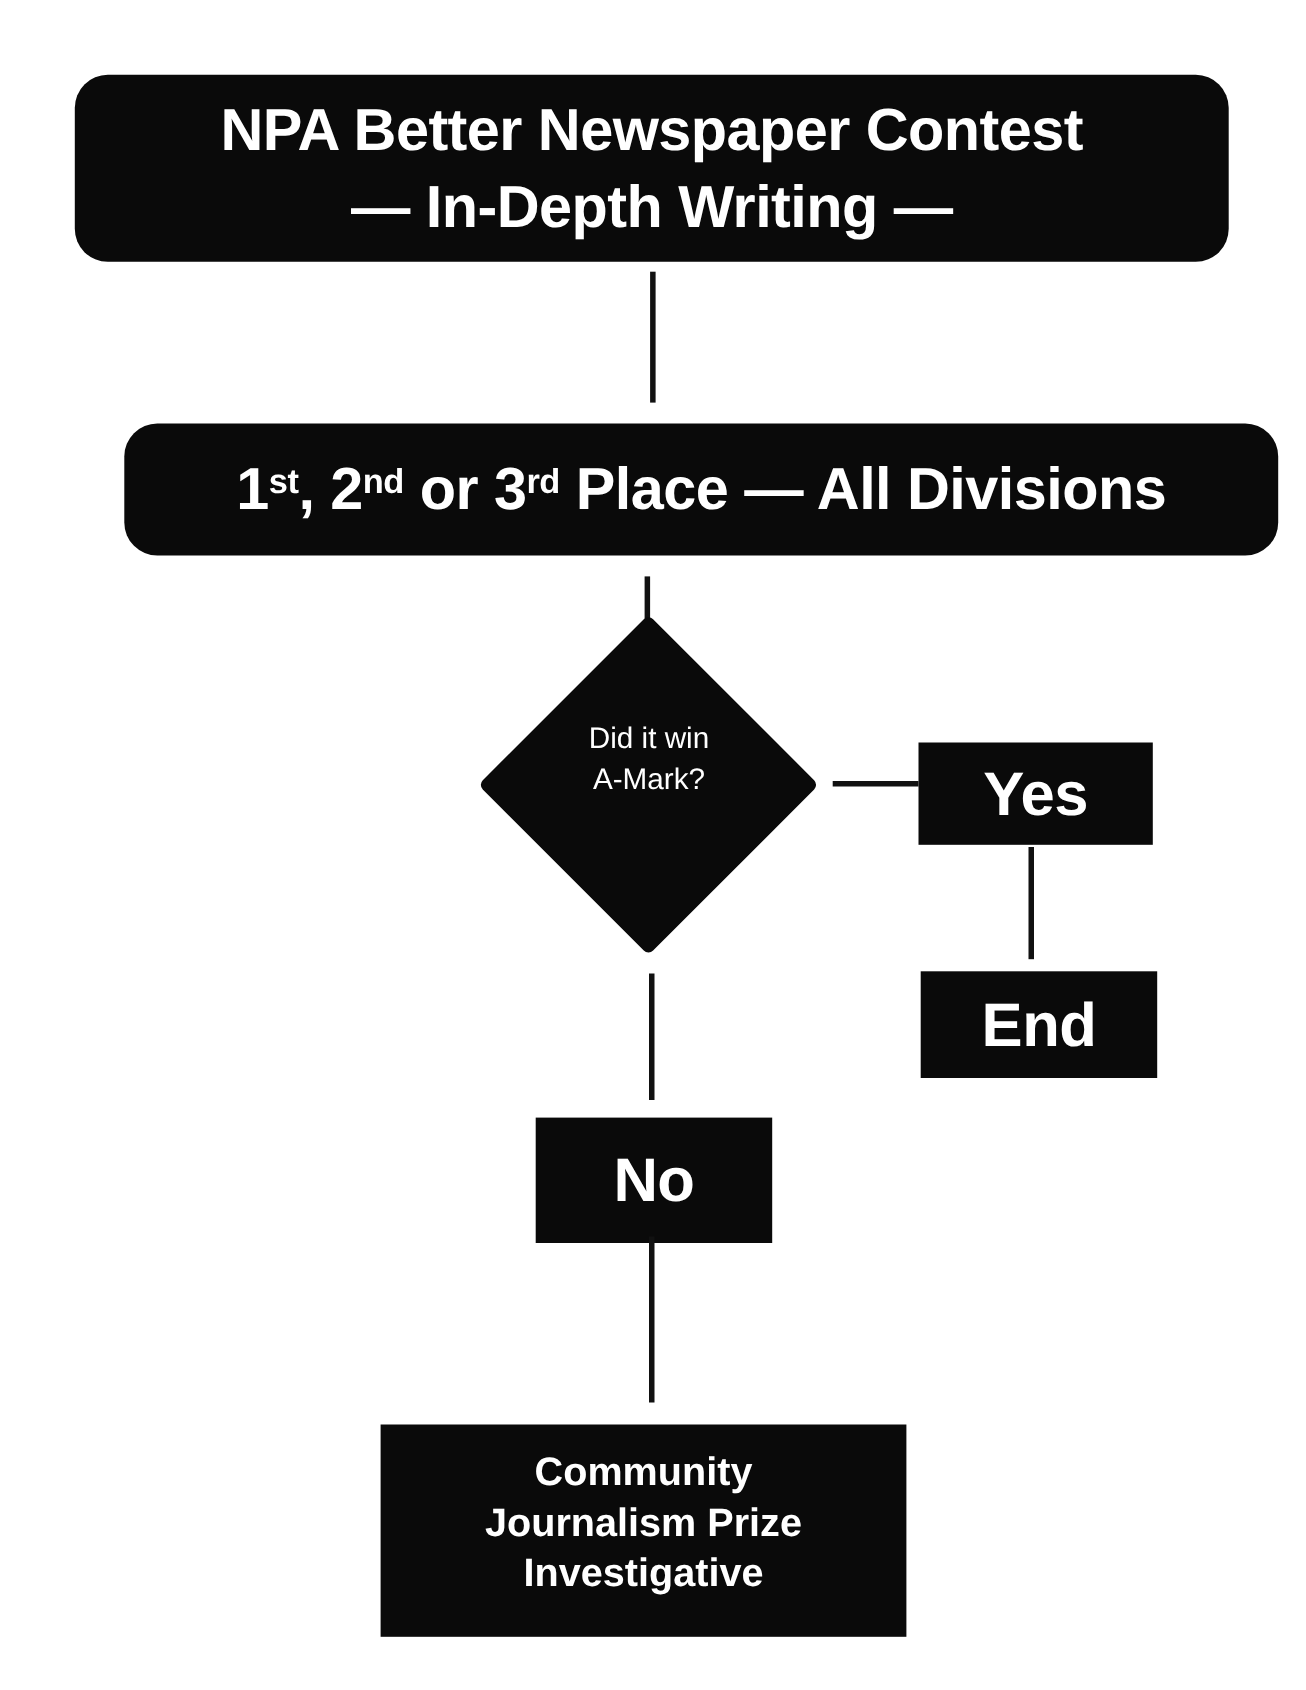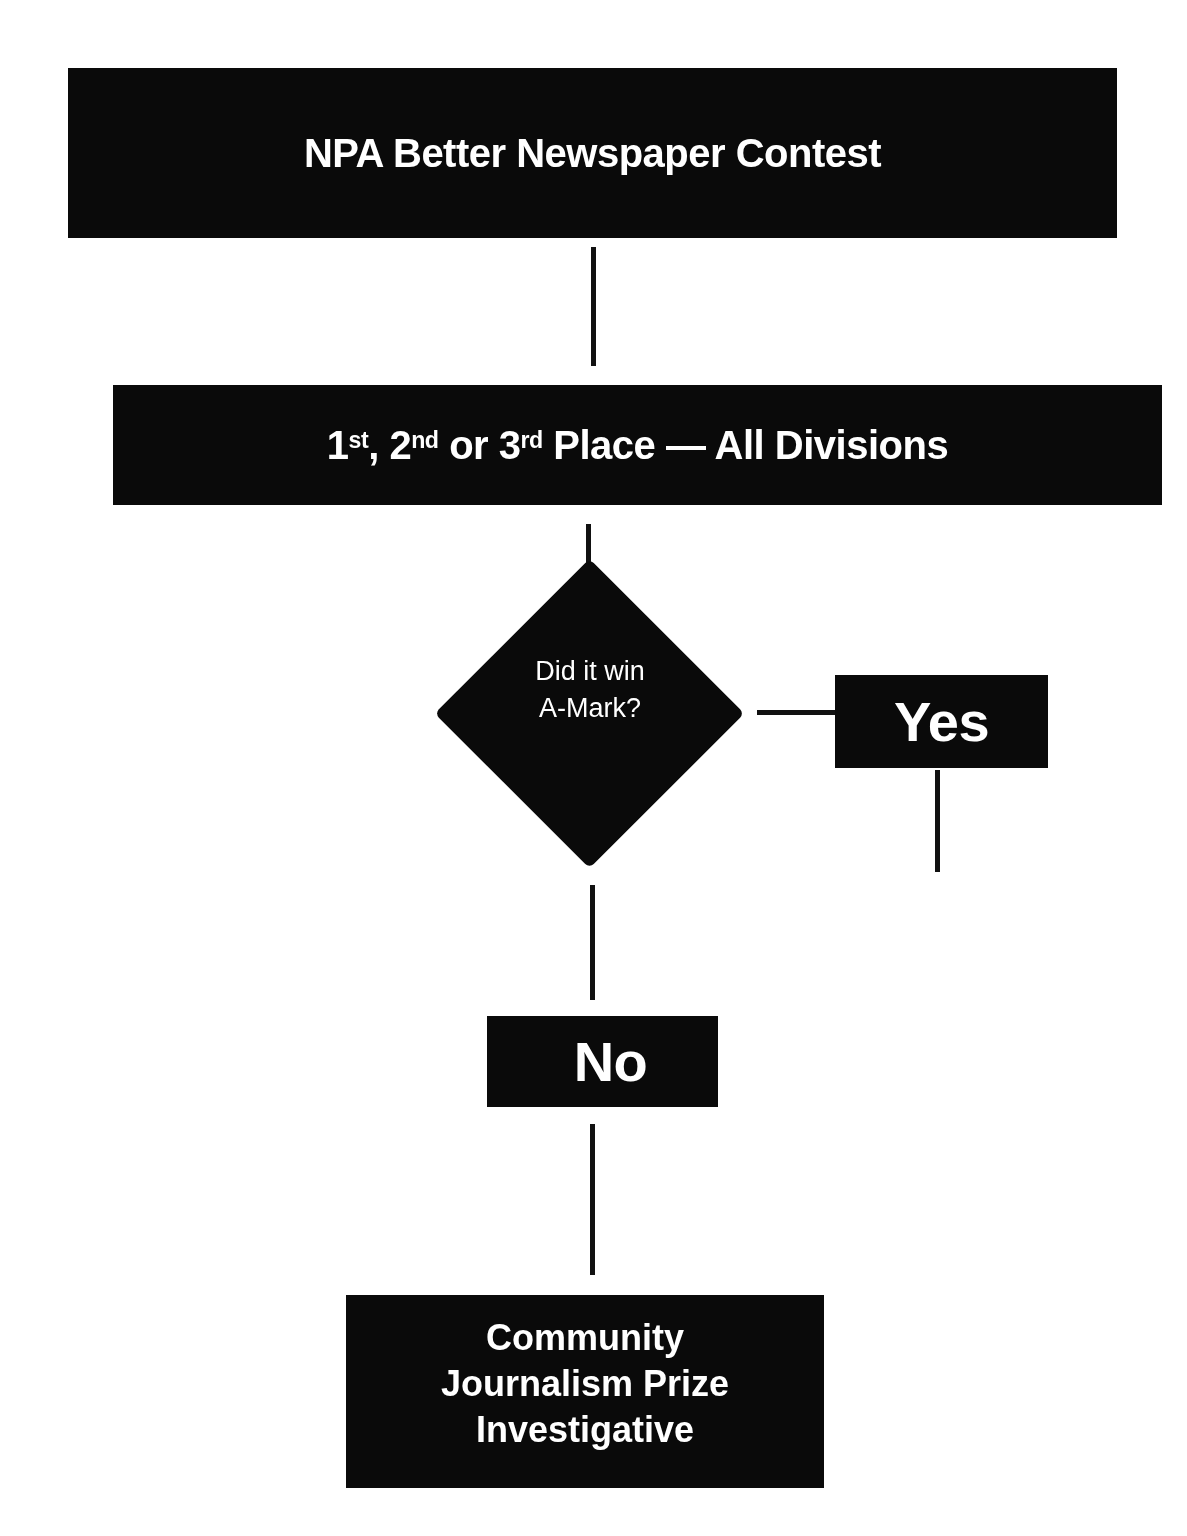--- a/index.html
+++ b/index.html
@@ -19,21 +19,21 @@
     flex-direction: column;
     align-items: center;
     justify-content: center;
     text-align: center;
     font-weight: bold;
   }
   .connector {
     position: absolute;
     background: var(--connector, #111111);
   }
-  .big-text { font-size: 40px; line-height: 70px; letter-spacing: -0.5px; }
+  .big-text { font-size: 54px; line-height: 70px; letter-spacing: -0.5px; border-radius: 30px; }
   .label-text { font-size: 56px; line-height: 60px; letter-spacing: -0.5px; }
 
   #title-box { left: 68px; top: 68px; width: 1049px; height: 170px; }
   #qualifier-box { left: 68px; top: 385px; width: 1049px; height: 120px; margin-left: 45px; }
   #qualifier-box sup {
     font-size: 0.58em;
     line-height: 0;
     vertical-align: baseline;
     position: relative;
     top: -0.48em;
@@ -60,36 +60,37 @@
     line-height: 37px;
     text-align: center;
   }
 
   #connector-decision-yes { left: 757px; top: 710px; width: 78px; height: 5px; }
   #yes-box { left: 835px; top: 675px; width: 213px; height: 93px; }
   #connector-yes-end { left: 935px; top: 770px; width: 5px; height: 102px; }
   #end-box { left: 837px; top: 883px; width: 215px; height: 97px; }
 
   #connector-decision-no { left: 590px; top: 885px; width: 5px; height: 115px; }
-  #no-box { left: 487px; top: 1016px; width: 215px; height: 91px; padding-left: 16px; }
+  #no-box { left: 487px; top: 1016px; width: 215px; height: 114px; }
   #connector-no-prize { left: 590px; top: 1124px; width: 5px; height: 151px; }
 
   #prize-box {
     left: 346px; top: 1295px; width: 478px; height: 193px;
     font-size: 36px; line-height: 46px;
     padding-bottom: 16px; box-sizing: border-box;
   }
 </style>
 </head>
 <body>
 
 <div class="stage">
 
   <div class="node big-text" id="title-box">
     <div>NPA Better Newspaper Contest</div>
+    <div>— In-Depth Writing —</div>
   </div>
 
   <div class="connector" id="connector-title-qualifier"></div>
 
   <div class="node big-text" id="qualifier-box">
     <div><span>1</span><sup>st</sup><span>, 2</span><sup>nd</sup><span> or 3</span><sup>rd</sup><span> Place — All Divisions</span></div>
   </div>
 
   <div class="connector" id="connector-qualifier-decision"></div>
 
@@ -100,20 +101,23 @@
   </div>
 
   <div class="connector" id="connector-decision-yes"></div>
 
   <div class="node label-text" id="yes-box">
     <div>Yes</div>
   </div>
 
   <div class="connector" id="connector-yes-end"></div>
 
+  <div class="node label-text" id="end-box">
+    <div>End</div>
+  </div>
 
   <div class="connector" id="connector-decision-no"></div>
 
   <div class="node label-text" id="no-box">
     <div>No</div>
   </div>
 
   <div class="connector" id="connector-no-prize"></div>
 
   <div class="node" id="prize-box">

